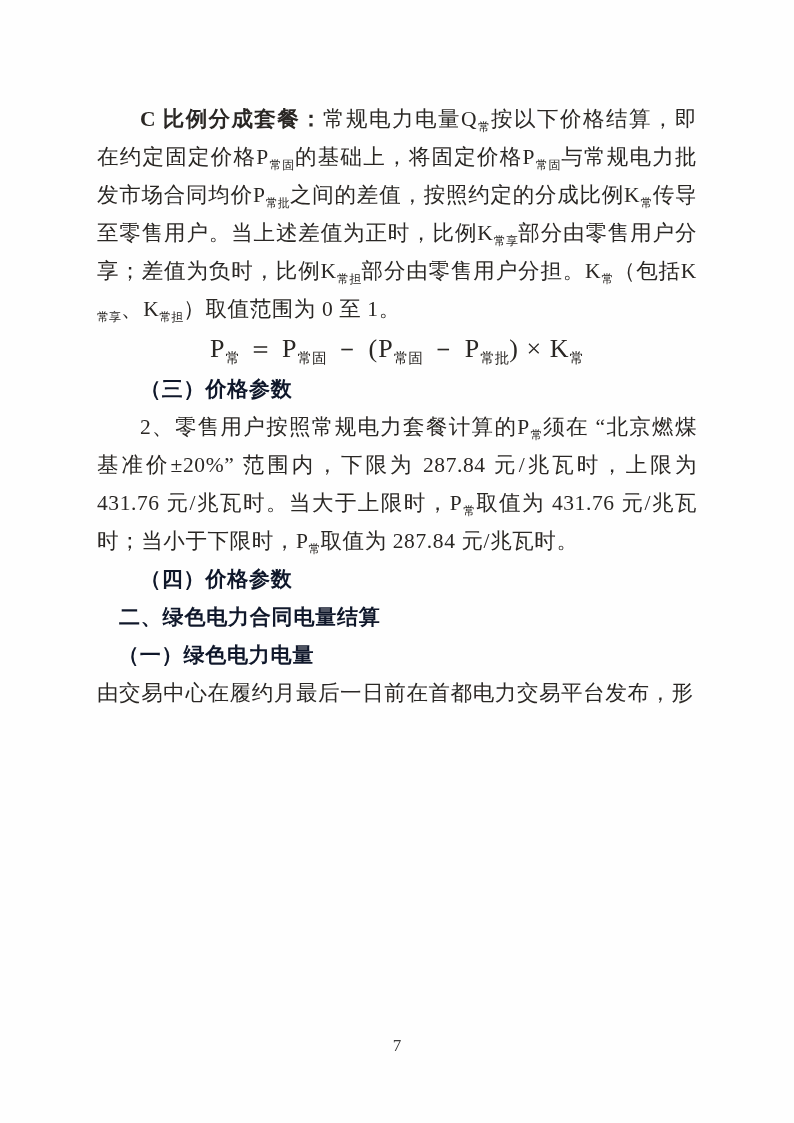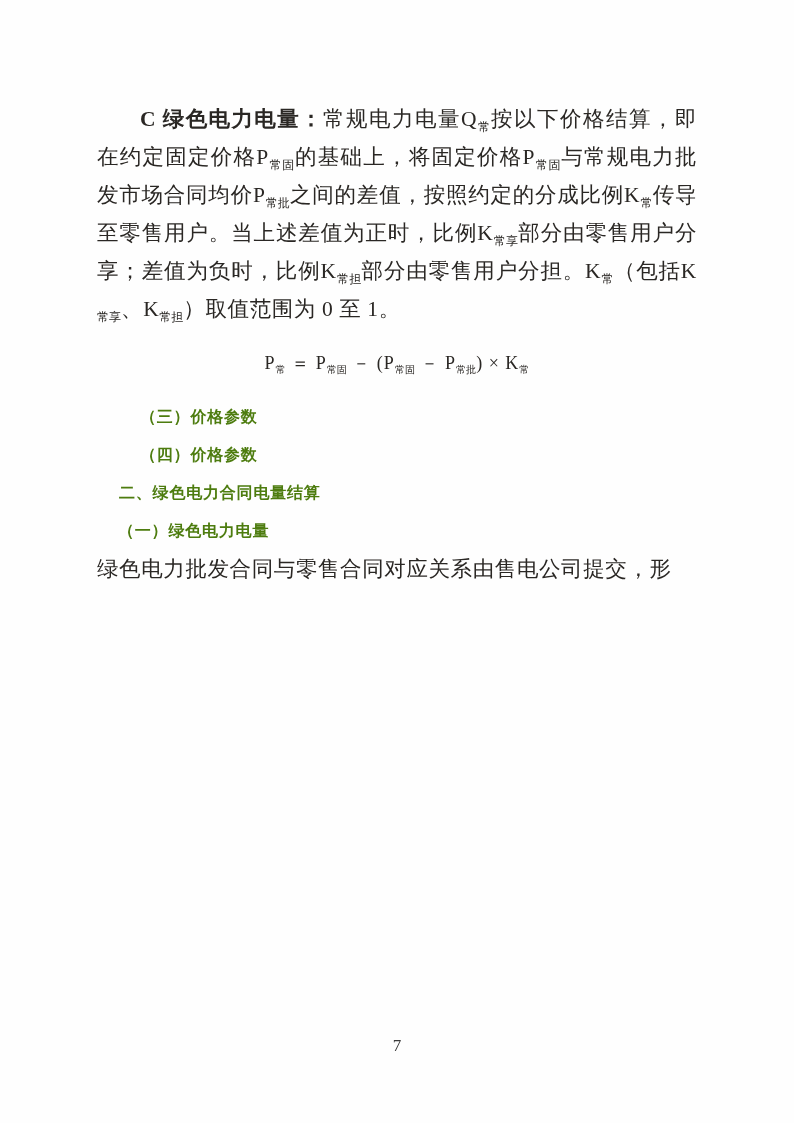--- a/index.html
+++ b/index.html
@@ -40,36 +40,36 @@
     color: #2a2724;
   }
   .para.noindent { text-indent: 0; }
   
   .runin {
     font-weight: bold;
     letter-spacing: 0.5px;
   }
   
   .heading {
-    font-size: 16px;
+    font-size: 21px;
     line-height: 38px;
     font-weight: bold;
     text-indent: 43px;
     margin: 0;
     letter-spacing: 0.8px;
-    color: #4d7c0f;
+    color: #0f172a;
   }
   .heading.flush { text-indent: 22px; }
   .heading.flush2 { text-indent: 21px; }
   
   .formula {
-    font-size: 18px;
+    font-size: 26px;
     line-height: 38px;
     text-align: center;
-    margin: 16px;
+    margin: 2px;
     letter-spacing: 1px;
     color: #2a2724;
     font-family: "Liberation Serif", "DejaVu Serif", serif;
   }
   
   sub {
     font-size: 0.56em;
     vertical-align: -0.42em;
     letter-spacing: 0;
     line-height: 0;
@@ -85,35 +85,36 @@
     font-family: "Liberation Serif", "DejaVu Serif", serif;
   }
 </style>
 </head>
 <body>
 
 <div class="page">
   <div class="content">
 
     <p class="para">
-      <span class="runin">C 绿色电力电量：</span><span>常规电力电量Q<sub>常</sub>按以下价格结算，即在约定固定价格P<sub>常固</sub>的基础上，将固定价格P<sub>常固</sub>与常规电力批发市场合同均价P<sub>常批</sub>之间的差值，按照约定的分成比例K<sub>常</sub>传导至零售用户。当上述差值为正时，比例K<sub>常享</sub>部分由零售用户分享；差值为负时，比例K<sub>常担</sub>部分由零售用户分担。K<sub>常</sub>（包括K<sub>常享</sub>、K<sub>常担</sub>）取值范围为 0 至 1。</span>
+      <span class="runin">C 比例分成套餐：</span><span>常规电力电量Q<sub>常</sub>按以下价格结算，即在约定固定价格P<sub>常固</sub>的基础上，将固定价格P<sub>常固</sub>与常规电力批发市场合同均价P<sub>常批</sub>之间的差值，按照约定的分成比例K<sub>常</sub>传导至零售用户。当上述差值为正时，比例K<sub>常享</sub>部分由零售用户分享；差值为负时，比例K<sub>常担</sub>部分由零售用户分担。K<sub>常</sub>（包括K<sub>常享</sub>、K<sub>常担</sub>）取值范围为 0 至 1。</span>
     </p>
 
     <p class="formula">P<sub>常</sub> ＝ P<sub>常固</sub> － (P<sub>常固</sub> － P<sub>常批</sub>) × K<sub>常</sub></p>
 
     <p class="heading">（三）价格参数</p>
 
 
+    <p class="para">2、零售用户按照常规电力套餐计算的P<sub>常</sub>须在 “北京燃煤基准价±20%” 范围内，下限为 287.84 元/兆瓦时，上限为 431.76 元/兆瓦时。当大于上限时，P<sub>常</sub>取值为 431.76 元/兆瓦时；当小于下限时，P<sub>常</sub>取值为 287.84 元/兆瓦时。</p>
 
     <p class="heading">（四）价格参数</p>
 
 
     <p class="heading flush">二、绿色电力合同电量结算</p>
 
     <p class="heading flush2">（一）绿色电力电量</p>
 
 
-    <p class="para noindent">绿色电力批发合同与零售合同对应关系由售电公司提交，形</p>
+    <p class="para noindent">由交易中心在履约月最后一日前在首都电力交易平台发布，形</p>
 
   </div>
 
   <div class="pagenum">7</div>
 </div>
 
 </body></html>

